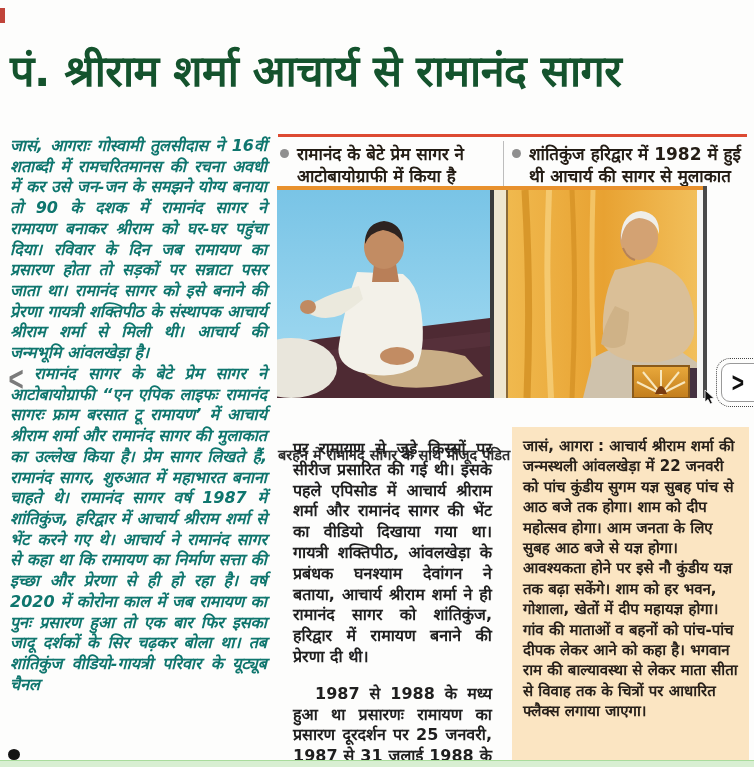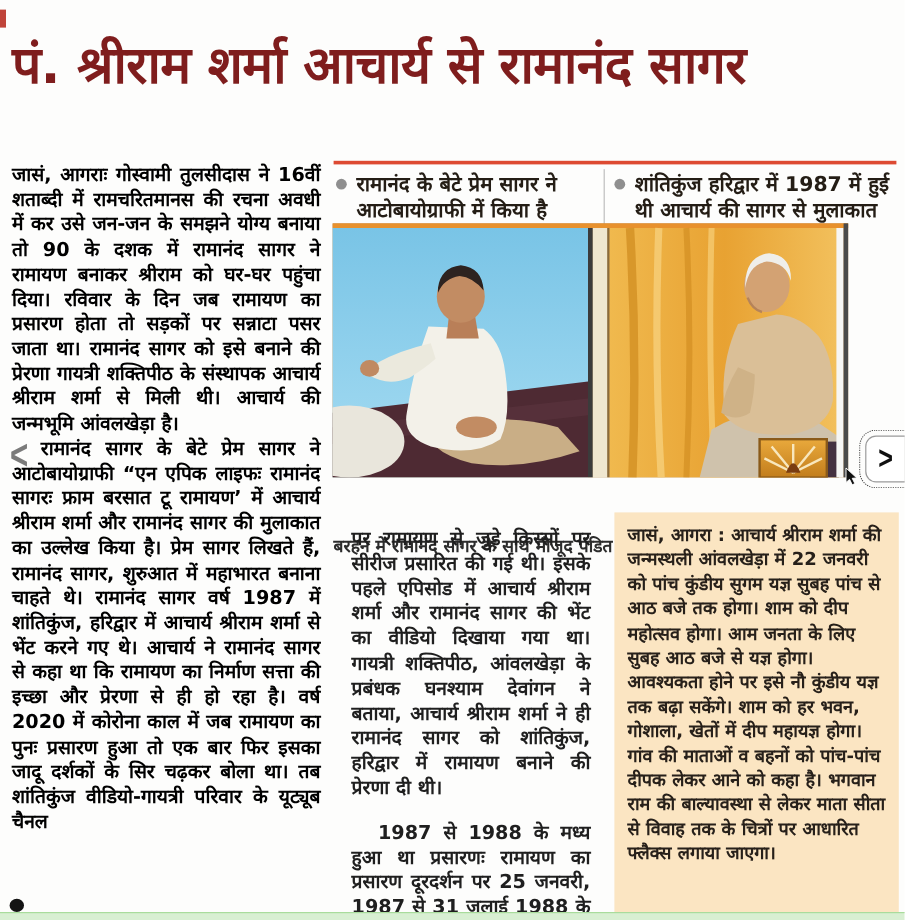--- a/index.html
+++ b/index.html
@@ -1,24 +1,24 @@
 <!DOCTYPE html>
 <html><head>
 <meta charset="utf-8">
 <style>
   html,body{margin:0;padding:0;background:#ffffff;}
   .page{position:relative;width:754px;height:767px;background:#fdfdfc;overflow:hidden;
         font-family:"DejaVu Sans",sans-serif;}
   .corner-mark{position:absolute;left:0;top:8px;width:5px;height:15px;background:#c0443a;}
 
-  .headline{position:absolute;left:10px;top:0;width:741px;font-size:43px;font-weight:700;
-            color:#7f1d1d;line-height:1.22;letter-spacing:-0.5px;}
+  .headline{position:absolute;left:10px;top:16px;width:741px;font-size:43px;font-weight:700;
+            color:#14532d;line-height:1.22;letter-spacing:-0.5px;}
 
   .col-left{position:absolute;left:10px;top:136px;width:257px;font-size:16px;font-weight:600;
-            color:#000000;line-height:1.295;text-align:justify;}
+            color:#0f766e;line-height:1.295;text-align:justify;font-style:italic;}
   .col-left p{margin:0;}
   .col-left p+p{text-indent:24px;}
   .dateline{font-weight:800;text-align:center;}
 
   .kicker-line{position:absolute;left:278px;top:134px;width:469px;height:3px;background:#dd4a32;}
   .kicker{position:absolute;top:143px;display:flex;gap:8px;font-size:17px;font-weight:700;
           color:#241d15;line-height:1.3;}
   .kicker-left{left:280px;width:216px;}
   .kicker-right{left:512px;width:236px;}
   .kicker .bullet{flex:0 0 auto;width:9px;height:9px;border-radius:50%;background:#8f8f8f;margin-top:6px;}
@@ -73,21 +73,21 @@
 
   <div class="kicker kicker-left">
     <span class="bullet"></span>
     <span>रामानंद के बेटे प्रेम सागर ने आटोबायोग्राफी में किया है उल्लेख</span>
   </div>
 
   <div class="kicker-divider"></div>
 
   <div class="kicker kicker-right">
     <span class="bullet"></span>
-    <span>शांतिकुंज हरिद्वार में 1987 में हुई थी आचार्य की सागर से मुलाकात</span>
+    <span>शांतिकुंज हरिद्वार में 1982 में हुई थी आचार्य की सागर से मुलाकात</span>
   </div>
 
   <div class="photo">
     <svg width="430" height="212" viewBox="0 0 430 212">
       <defs>
         <linearGradient id="sky" x1="0" y1="0" x2="0" y2="1">
           <stop offset="0" stop-color="#79c4e6"></stop>
             <stop offset="1" stop-color="#a6dcf2"></stop>
         </linearGradient>
         <linearGradient id="curt" x1="0" y1="0" x2="1" y2="0">

